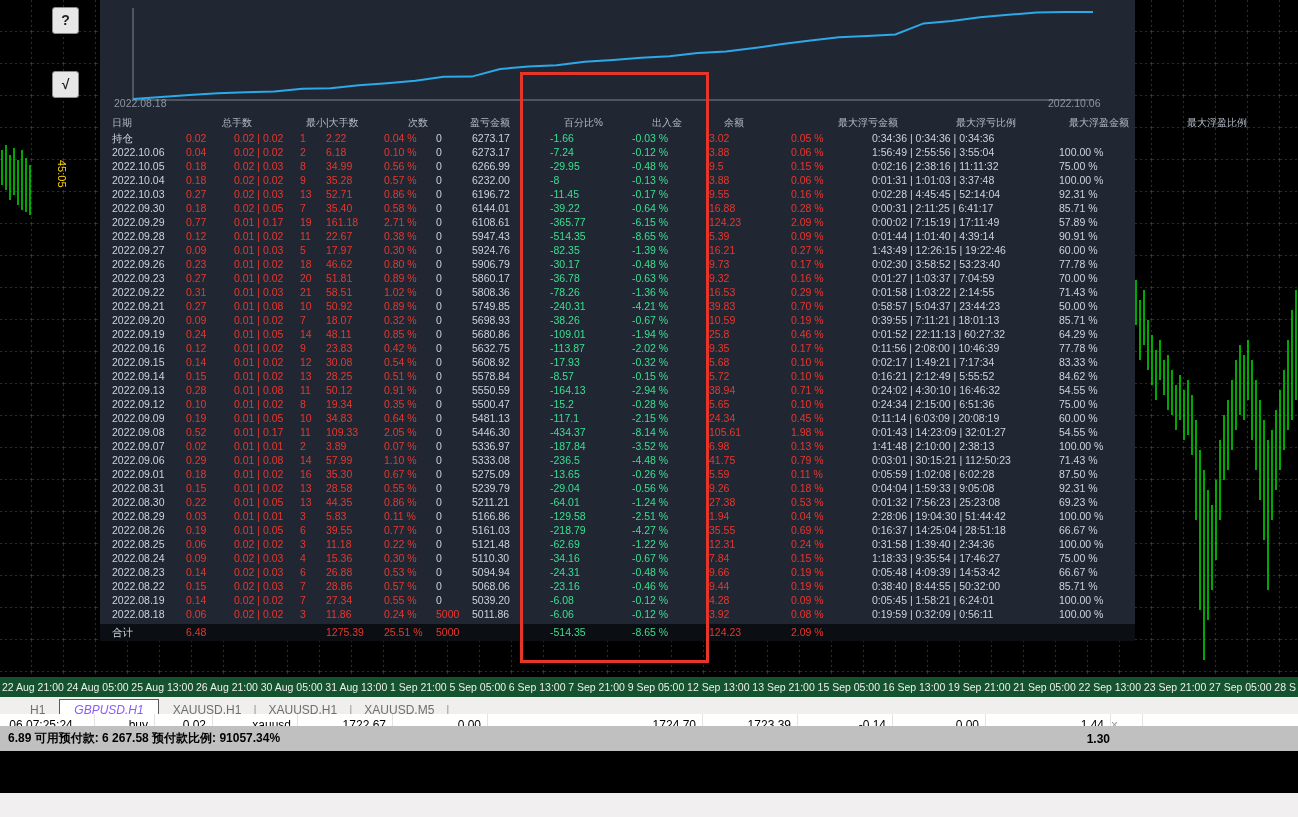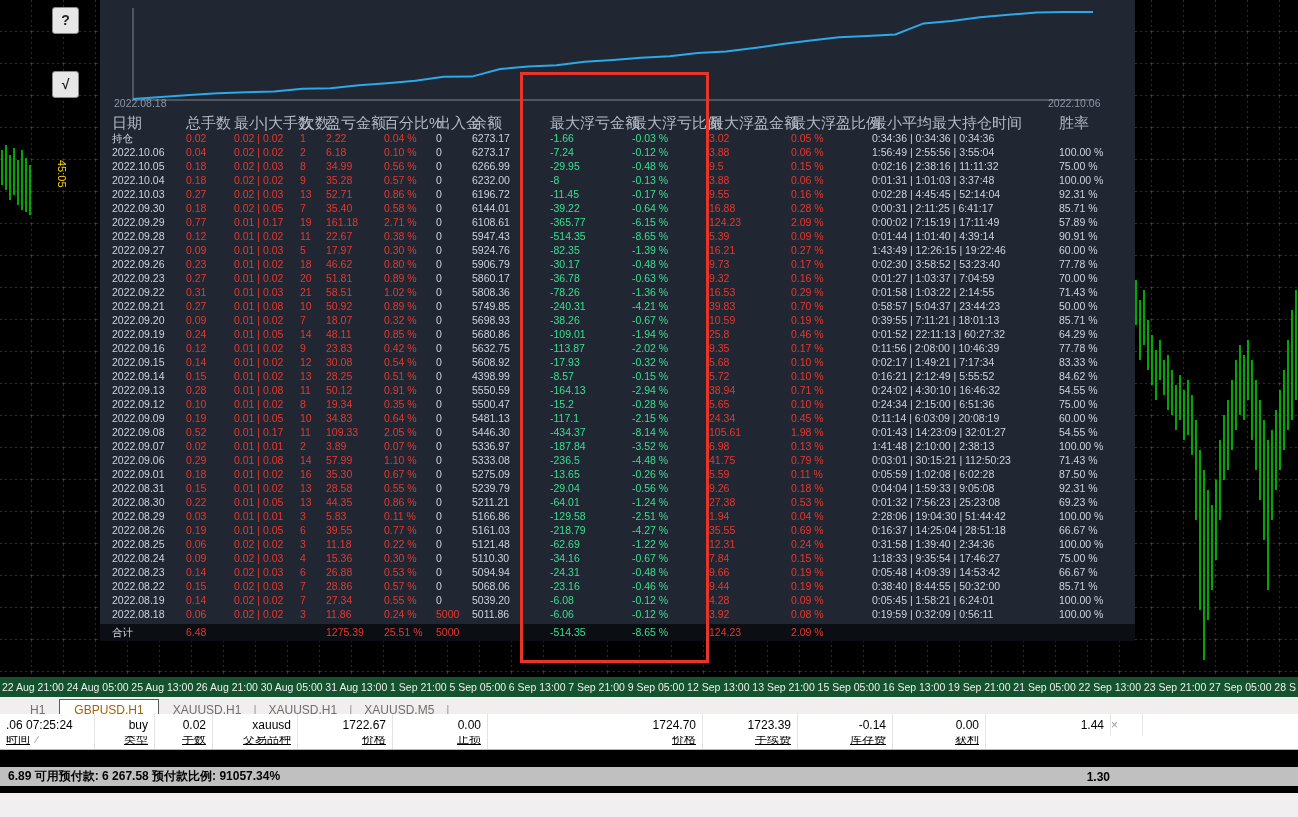--- a/index.html
+++ b/index.html
@@ -14,53 +14,53 @@
                 transform:rotate(90deg);transform-origin:left top;white-space:nowrap;}
   
   .panel{position:absolute;left:100px;top:0;width:1035px;height:638px;background:#202733;z-index:5;}
   .curve-wrap{position:relative;width:1035px;height:112px;}
   .curve-wrap svg{position:absolute;left:0;top:0;}
   .d-start{position:absolute;left:14px;top:97px;color:#8d96a4;font-size:10.5px;}
   .d-end{position:absolute;left:948px;top:97px;color:#8d96a4;font-size:10.5px;}
   .srow{display:grid;position:relative;z-index:2;padding:0 6px 0 12px;white-space:nowrap;
         grid-template-columns:74px 48px 66px 26px 58px 52px 36px 78px 82px 77px 82px 81px 187px 68px;}
   .srow span{overflow:visible;}
-  .head{height:17px;line-height:17px;color:#b2bac6;font-size:15px;margin-top:2px;}
+  .head{height:17px;line-height:17px;color:#b2bac6;font-size:10px;margin-top:2px;gap:36px;}
   .body-rows .srow{height:14px;line-height:14px;font-size:10.5px;}
   .total{height:17px;line-height:16px;font-size:10.5px;background:#0b0e12;margin-top:3px;}
   .c-light{color:#ccd3dd;} .c-red{color:#e8372e;} .c-green{color:#3adf8f;}
   .red-rect{position:absolute;left:520px;top:72px;width:183px;height:585px;
             border:3px solid #e8352a;z-index:40;pointer-events:none;}
   
   .time-axis{position:absolute;left:0;top:677px;width:1298px;height:20px;background:#14532d;z-index:20;
              display:flex;justify-content:space-between;align-items:center;padding:0 2px;box-sizing:border-box;}
   .time-axis span{color:#eee;font-size:10.5px;white-space:nowrap;}
   .tabs{position:absolute;left:0;top:697px;width:1298px;height:25px;background:#f0efed;z-index:20;
         display:flex;align-items:center;font-size:12px;padding-left:20px;}
   .tab{padding:3px 10px;color:#6f6f6f;white-space:nowrap;cursor:pointer;}
-  .tab.active{background:#fff;border:1px solid #5a5a5a;border-bottom:1px solid #fff;color:#a16207;
-              padding:3px 14px;margin:0 4px;}
+  .tab.active{background:#fff;border:1px solid #5a5a5a;border-bottom:1px solid #fff;color:#8b5cf6;
+              padding:3px 14px;margin:0 4px;font-style:italic;}
   .tab-sep{color:#9a9a9a;margin:0 2px;}
   .gap-line{position:absolute;left:0;top:722px;width:1298px;height:5px;background:#fff;z-index:20;}
   .trow{position:absolute;left:0;width:1298px;display:flex;background:#fff;z-index:20;font-size:12px;box-sizing:border-box;}
   .thead{top:727px;height:23px;border-bottom:1px solid #b9b9b9;}
   .tdata{top:714px;height:22px;}
   .trow > span{display:inline-block;text-align:right;padding:4px 6px 0 0;box-sizing:border-box;
                border-right:1px solid #e3e3e3;white-space:nowrap;overflow:hidden;color:#000;}
   .thead > span{text-decoration:underline;}
   .trow > span:nth-child(1){width:95px;text-align:left;padding-left:6px;}
   .trow > span:nth-child(2){width:60px;}  .trow > span:nth-child(3){width:58px;}
   .trow > span:nth-child(4){width:85px;}  .trow > span:nth-child(5){width:95px;}
   .trow > span:nth-child(6){width:95px;}  .trow > span:nth-child(7){width:215px;}
   .trow > span:nth-child(8){width:95px;}  .trow > span:nth-child(9){width:95px;}
   .trow > span:nth-child(10){width:93px;} .trow > span:nth-child(11){width:125px;}
   .trow > span:nth-child(12){width:32px;text-align:left;color:#999;border-right:1px solid #e3e3e3;}
   .trow > span:last-child{flex:1;border-right:none;}
   .sort-slash{color:#888;font-size:10px;margin-left:6px;text-decoration:none;display:inline-block;}
-  .status{position:absolute;left:0;top:767px;width:1298px;height:19px;background:#c0c0c0;z-index:20;
+  .status{position:absolute;left:0;top:726px;width:1298px;height:25px;background:#c0c0c0;z-index:20;
           font:bold 12px "Liberation Sans",sans-serif;color:#000;display:flex;align-items:center;}
   .status .left-text{padding-left:8px;}
   .status .total-profit{position:absolute;left:1060px;width:50px;text-align:right;}
   .filler{position:absolute;left:0;top:793px;width:1298px;height:24px;background:#f1efef;z-index:20;}
 </style>
 </head>
 <body>
 
 <div class="screen">
 
@@ -429,21 +429,21 @@
           <span class="c-light">83.33 %</span>
         </div>
         <div class="srow">
           <span class="c-light">2022.09.14</span>
           <span class="c-red">0.15</span>
           <span class="c-red">0.01 | 0.02</span>
           <span class="c-red">13</span>
           <span class="c-red">28.25</span>
           <span class="c-red">0.51 %</span>
           <span class="c-light">0</span>
-          <span class="c-light">4398.99</span>
+          <span class="c-light">5578.84</span>
           <span class="c-green">-8.57</span>
           <span class="c-green">-0.15 %</span>
           <span class="c-red">5.72</span>
           <span class="c-red">0.10 %</span>
           <span class="c-light">0:16:21 | 2:12:49 | 5:55:52</span>
           <span class="c-light">84.62 %</span>
         </div>
         <div class="srow">
           <span class="c-light">2022.09.13</span>
           <span class="c-red">0.28</span>

